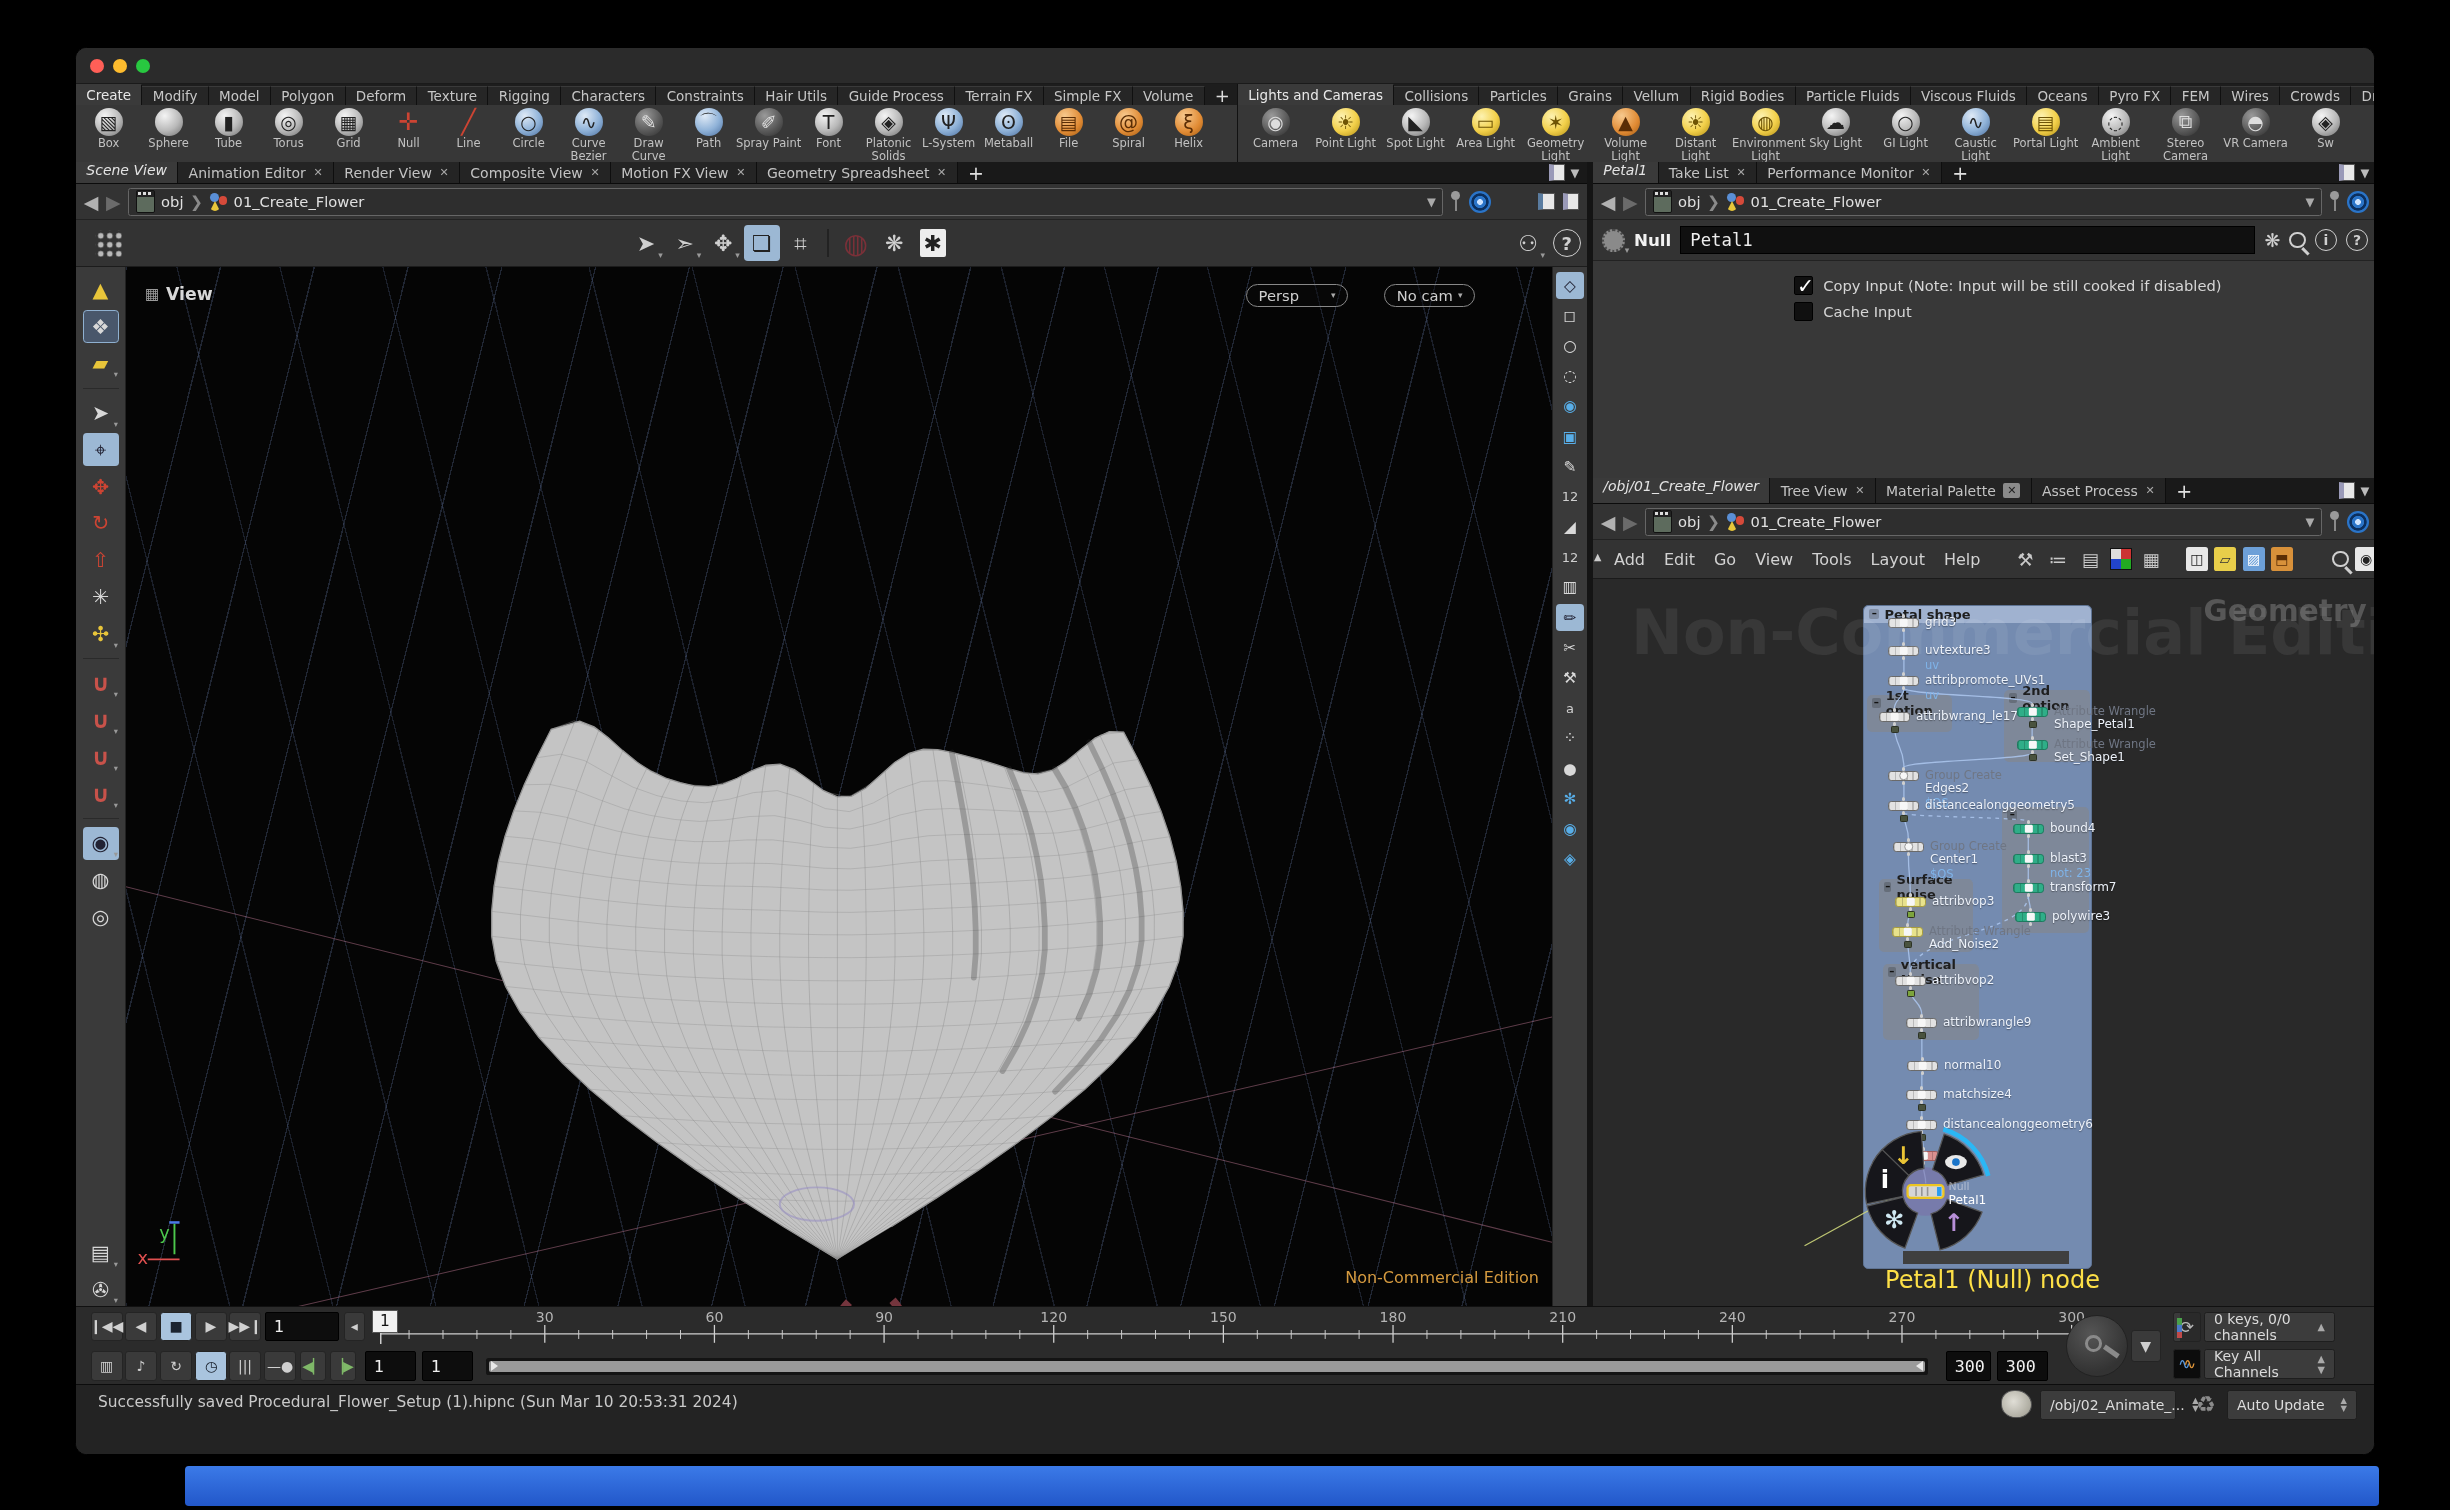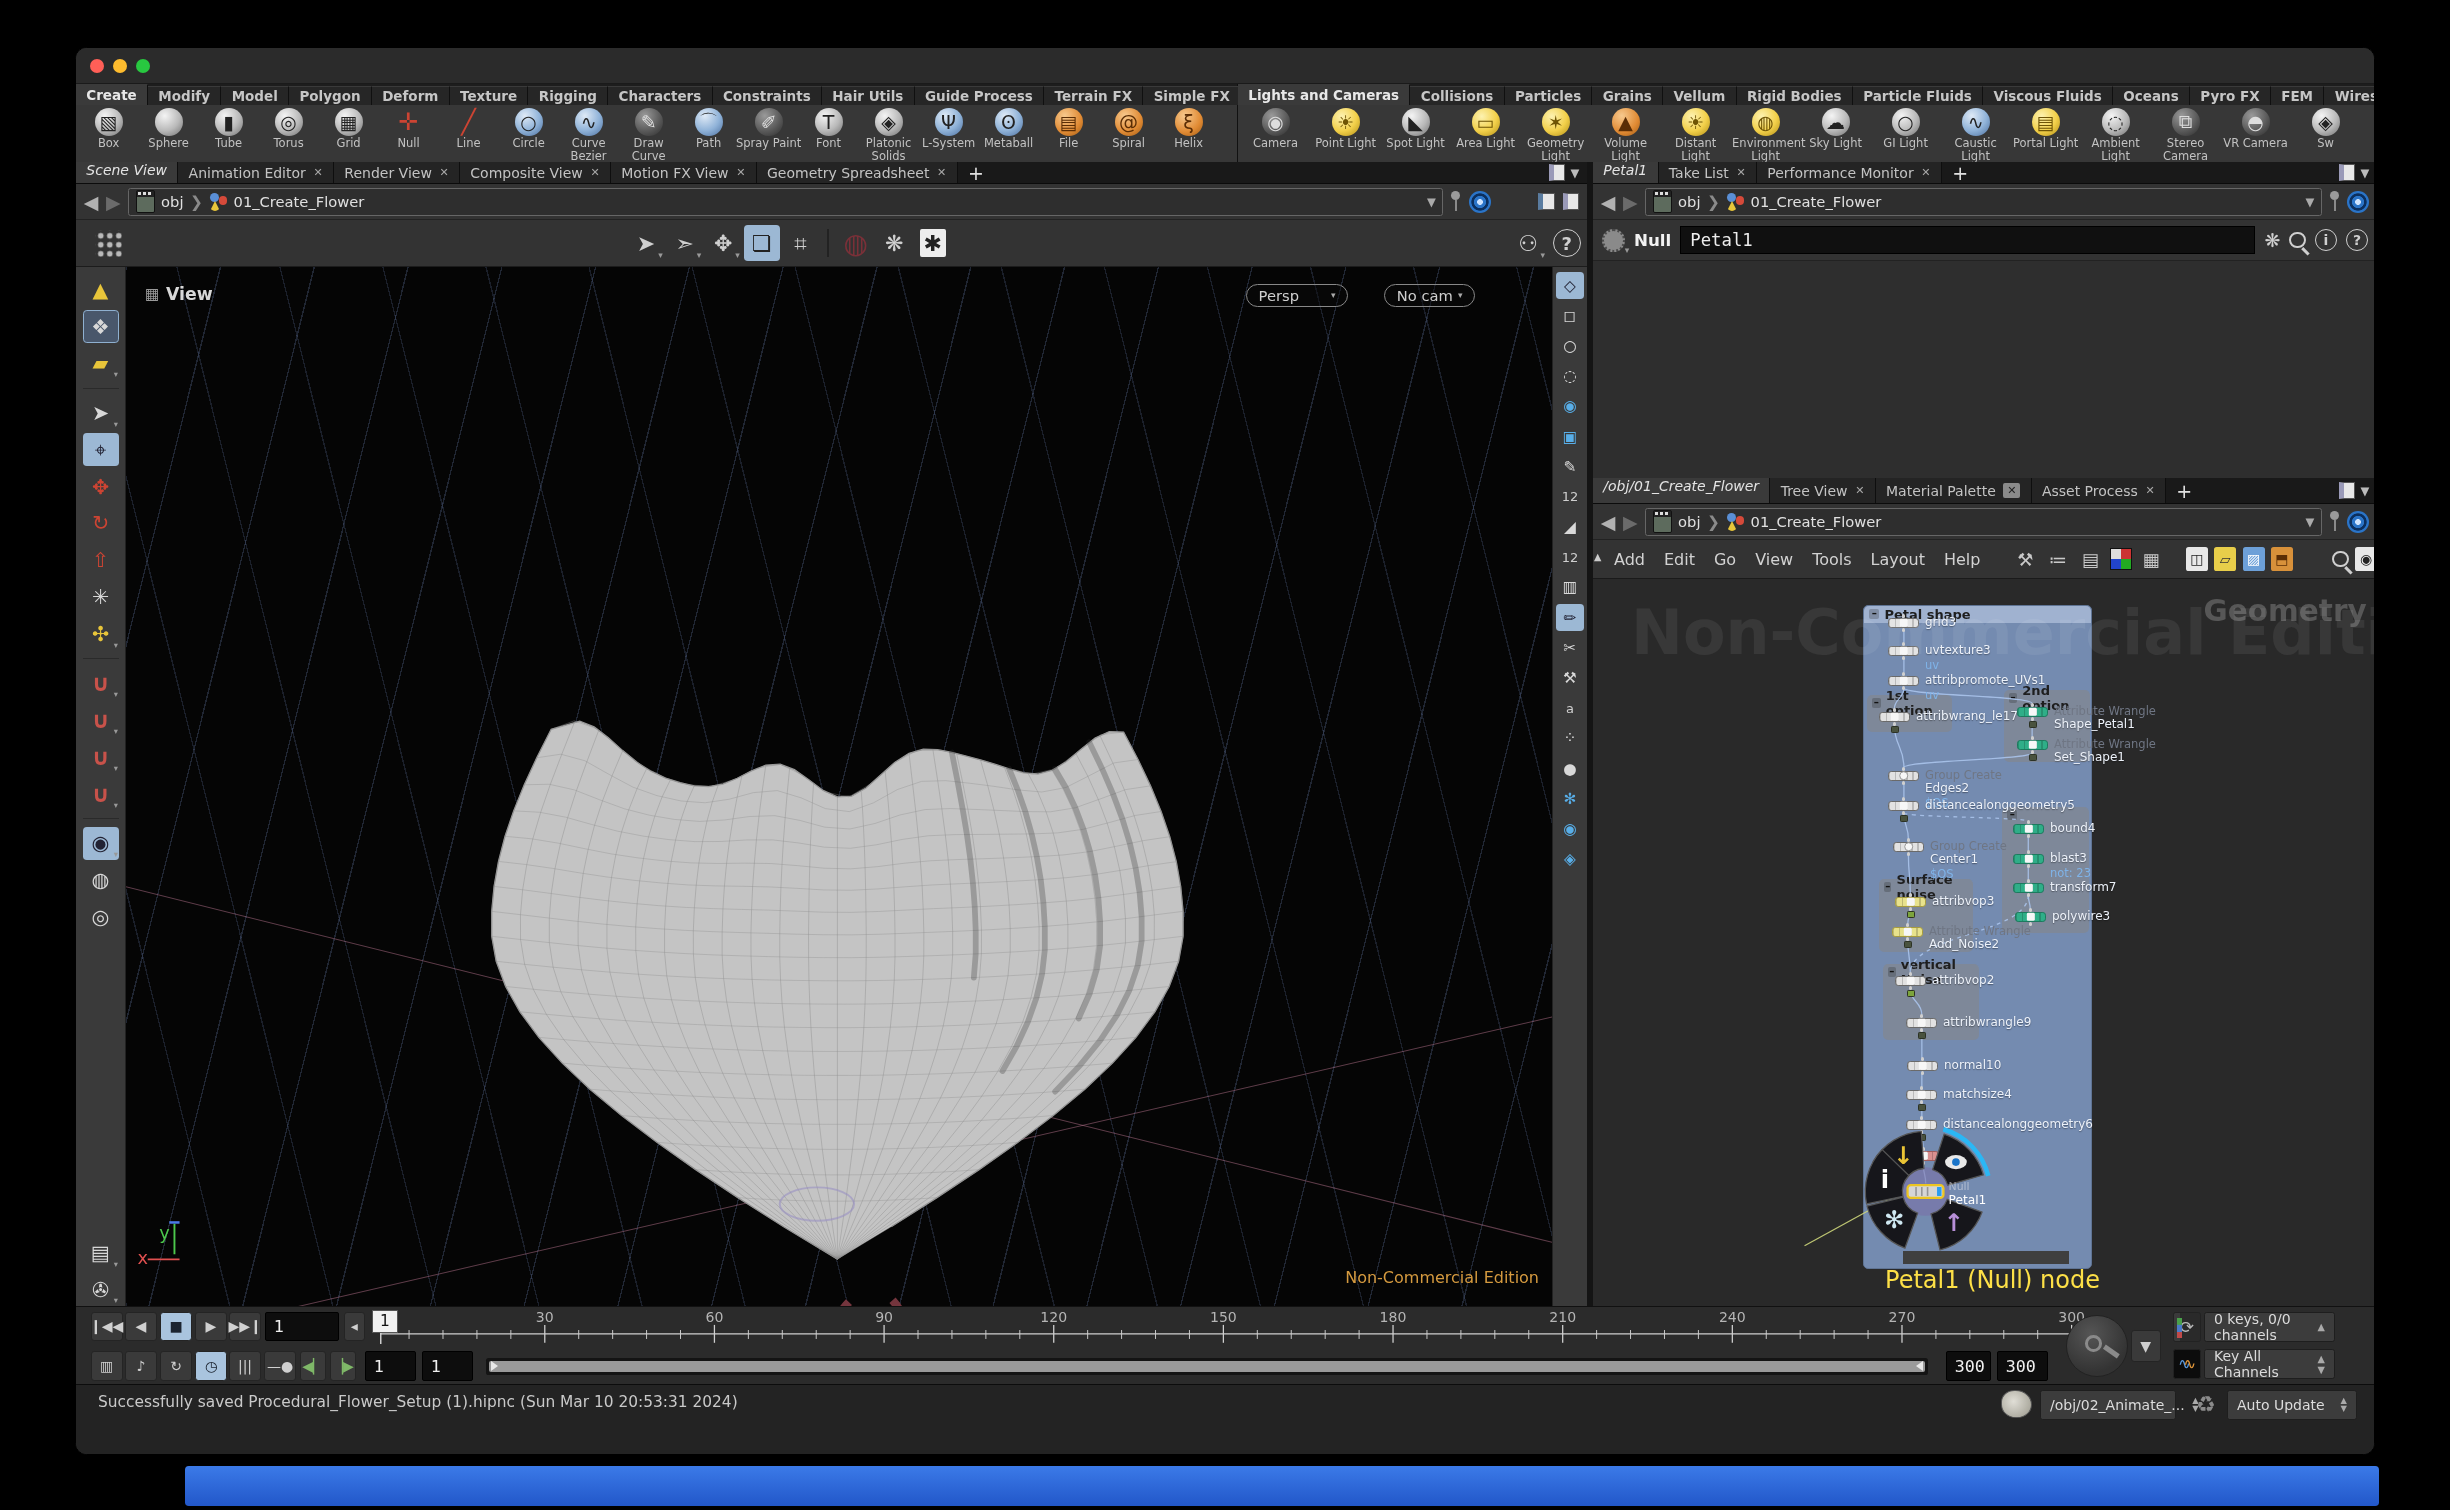--- a/index.html
+++ b/index.html
@@ -9,21 +9,21 @@
   
   #titlebar{position:absolute;left:0;top:0;width:100%;height:36px;background:#2b2b2b;border-bottom:0.6px solid #1a1a1a;display:flex;align-items:center;}
   .tl{width:14px;height:14px;border-radius:50%;margin-left:9px;}
   .tl.r{background:#ff5f57;margin-left:14px}.tl.y{background:#febc2e}.tl.g{background:#28c840}
   #title{position:absolute;left:0;right:0;text-align:center;color:#d6d6d6;font-size:17.3px;font-weight:bold;}
   
   #shelf{position:absolute;left:0;top:36px;width:100%;height:78px;background:#1d1d1d;display:flex;}
   .shelf-half{position:relative;height:100%;}
   #shelfL{width:1162px;border-right:1.9px solid #111;}
   #shelfR{width:1137px;}
-  .shelftabs{display:flex;height:21px;background:#1d1d1d;align-items:flex-end;font-weight:bold;}
+  .shelftabs{display:flex;height:21px;background:#1d1d1d;align-items:flex-end;}
   .stab{height:19px;display:flex;align-items:center;padding:0 10.3px;background:#262626;border-right:0.6px solid #101010;border-top:0.6px solid #3a3a3a;color:#c6c6c6;font-size:13.5px;white-space:nowrap;}
   .stab.active{background:#3a3a3a;color:#e8e8e8;height:21px;}
   .stab.plus{font-size:18px;color:#ddd;background:transparent;border:none;}
   .shelfdd{margin-left:auto;color:#c96a2a;font-size:13px;padding-right:9px;align-self:center;}
   .tools{display:flex;height:57px;background:#373737;padding-left:2.6px;overflow:hidden;}
   .tool{width:60px;display:flex;flex-direction:column;align-items:center;padding-top:2.6px;flex:none;}
   #shelfR .tool{width:70px;}
   .ticon{width:28px;height:28px;border-radius:50%;display:flex;align-items:center;justify-content:center;font-size:19px;color:#222;flex:none;}
   .g-silver{background:radial-gradient(circle at 35% 28%,#f4f4f4,#b9b9b9 55%,#6e6e6e);}
   .g-blue{background:radial-gradient(circle at 35% 28%,#dfeaf6,#8fb2d8 55%,#4a6e9e);}
@@ -642,20 +642,30 @@
       </div>
     <div id="param-header" class="rc" style="top:172px;height:41px;position:absolute;width:784px;">
       <span class="gear"></span>
       <span id="ptype">Null</span>
       <div id="pname">Petal1</div>
       <span class="hicon">❋</span>
       <span class="mag"></span>
       <span class="circ">i</span>
       <span class="circ">?</span>
     </div>
+    <div id="param-body" class="parambody rc" style="top:213px;height:217px;position:absolute;width:784px;">
+        <div class="paramrow" style="margin-top: 15.4px;">
+          <span class="cb on"></span>
+          <span class="cblabel">Copy Input (Note: Input will be still cooked if disabled)</span>
+        </div>
+        <div class="paramrow">
+          <span class="cb"></span>
+          <span class="cblabel">Cache Input</span>
+        </div>
+      </div>
 
     <div id="net-tabs" class="tabbar rc" style="top:430px;height:26px;position:absolute;width:784px;">
         <div class="tab active">
           <span>/obj/01_Create_Flower</span>
           <span class="x">✕</span>
         </div>
         <div class="tab">
           <span>Tree View</span>
           <span class="x">✕</span>
         </div>

